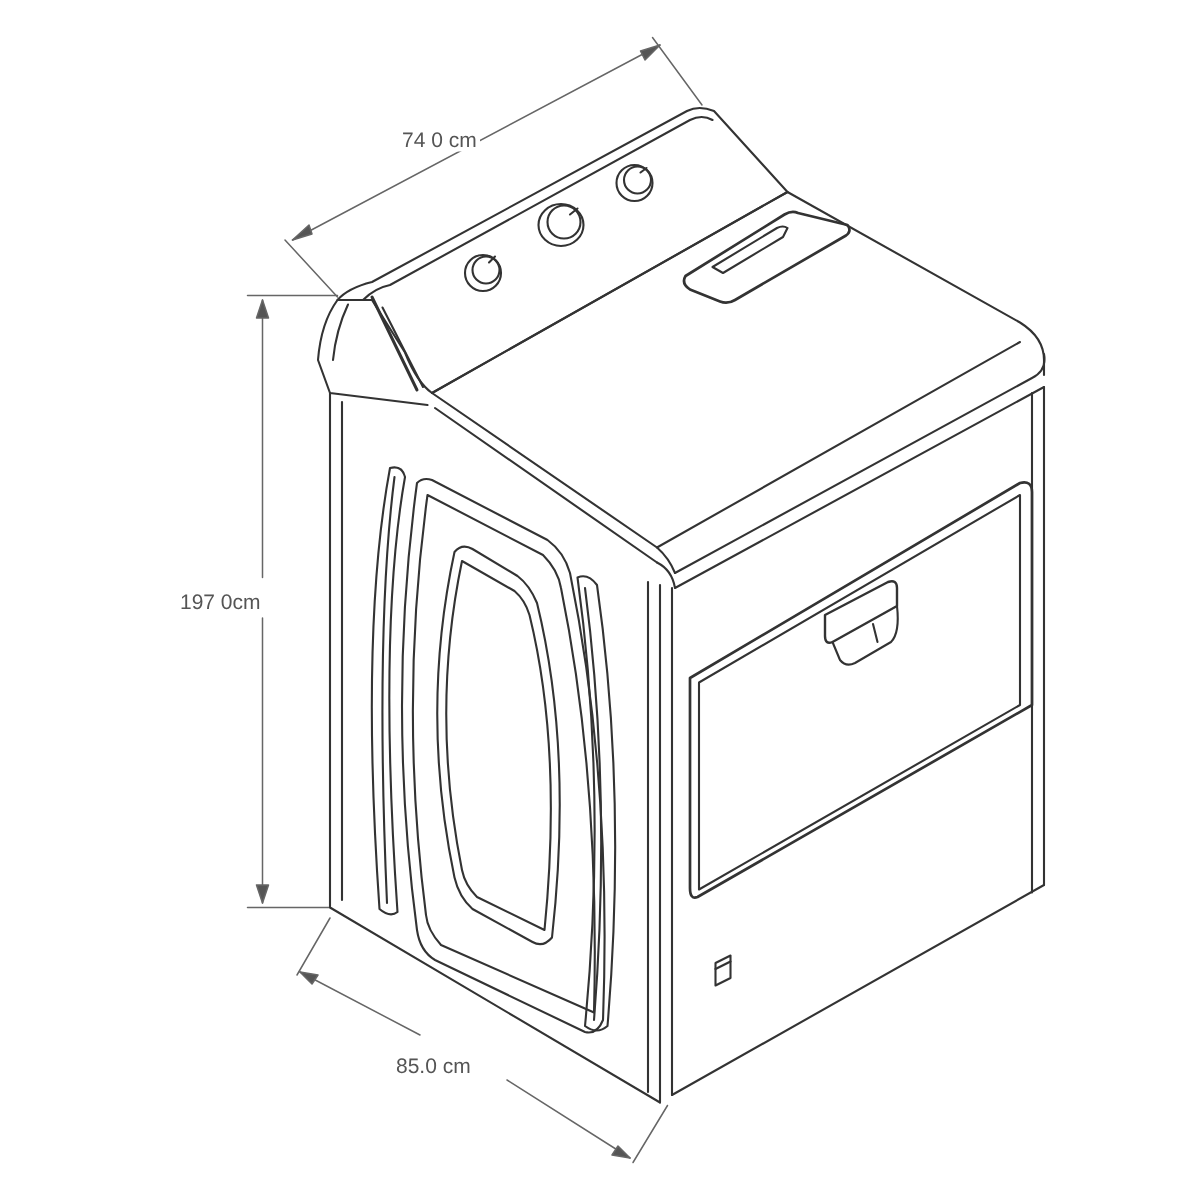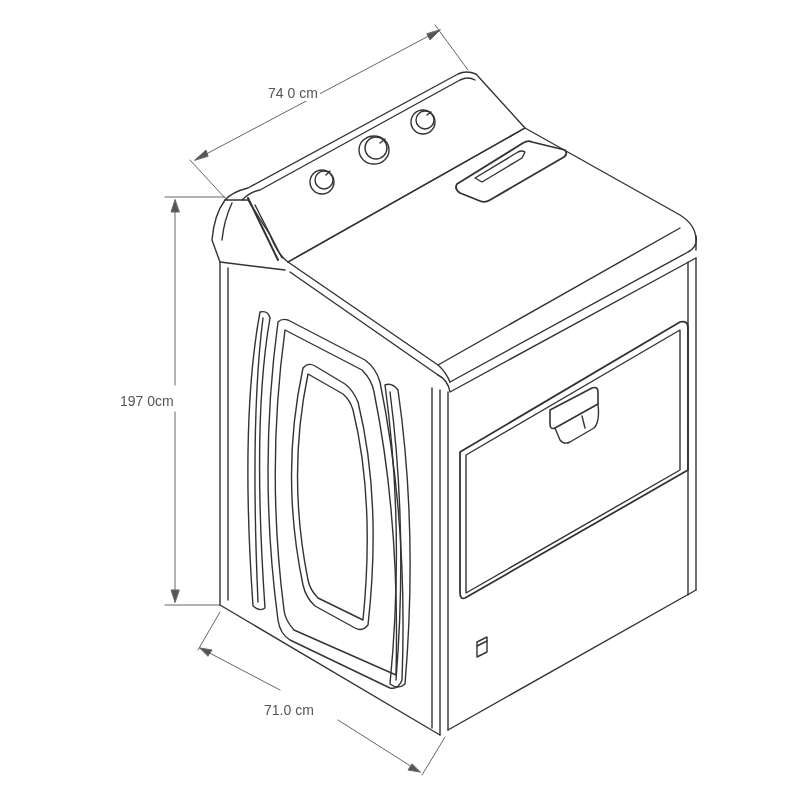--- a/index.html
+++ b/index.html
@@ -122,14 +122,14 @@
 
     <g>
       <path d="M457,642 L467,637 L467,652 L457,657 Z"></path>
       <line x1="457" y1="646" x2="467" y2="641"></line>
     </g>
   </g>
 </svg>
 
   <div class="dim-label" style="left:266px; top:85px;">74 0 cm</div>
   <div class="dim-label" style="left:118px; top:393px;">197 0cm</div>
-  <div class="dim-label" style="left:262px; top:702px;">71.0 cm</div>
+  <div class="dim-label" style="left:262px; top:702px;">85.0 cm</div>
 </div>
 
 </body></html>

